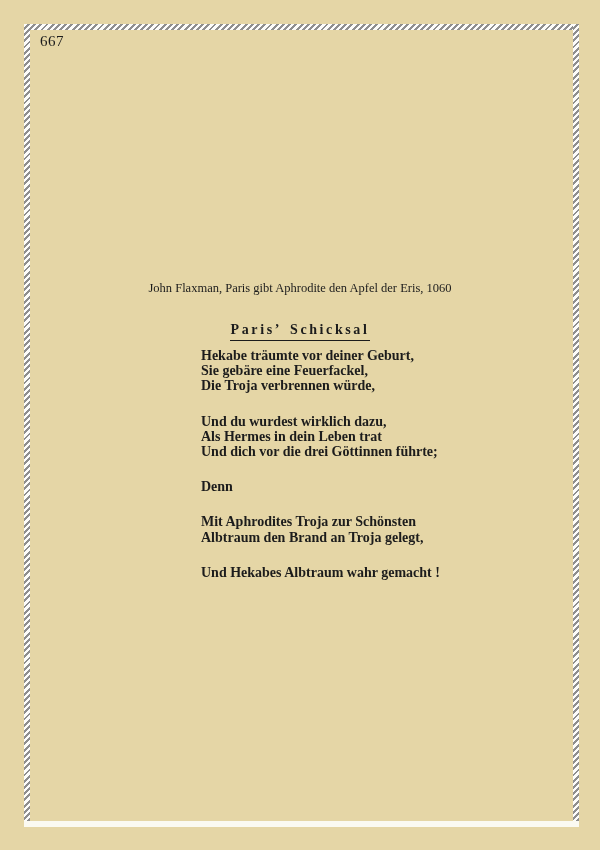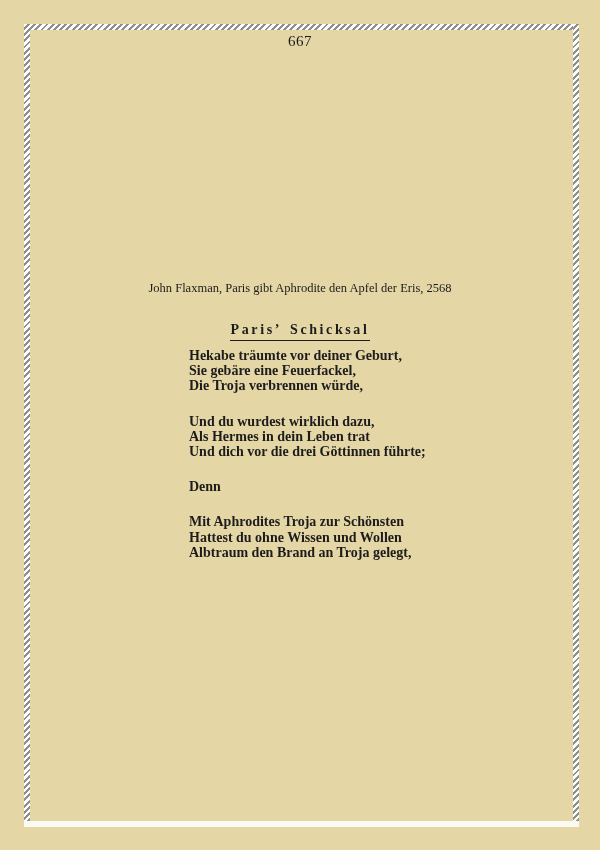--- a/index.html
+++ b/index.html
@@ -25,23 +25,24 @@
   .frame-right  { left: 573px; top: 24px; width: 6px;   height: 803px; }
   .frame-bottom {
     position: absolute;
     left: 24px; top: 821px; width: 555px; height: 6px;
     background: #fbfaf2;
   }
 
   .page-number {
     position: absolute;
     left: 0; right: 0; top: 33px;
-    text-align: center;
+    text-align: left;
     font-size: 15px;
     letter-spacing: 0.5px;
+    padding-left: 40px;
   }
 
   .figure-caption {
     position: absolute;
     left: 0; right: 0; top: 281px;
     text-align: center;
     font-size: 12.5px;
   }
 
   .poem-title-wrap {
@@ -58,39 +59,39 @@
     border-bottom: 1.6px solid #1c1c1c;
     padding: 0 1px 2px 1px;
   }
 
   .poem {
     position: absolute;
     left: 189px; top: 348px;
     font-size: 14px;
     font-weight: bold;
   }
-  .stanza { margin: 0 0 20px 0; }
+  .stanza { margin: 0 0 20px 12px; }
   .poem-line {
     line-height: 15.2px;
     white-space: pre;
   }
 </style>
 </head>
 <body>
 
 <div>
 
   <div class="frame-band frame-top"></div>
   <div class="frame-band frame-left"></div>
   <div class="frame-band frame-right"></div>
   <div class="frame-bottom"></div>
 
   <div class="page-number">667</div>
 
-  <div class="figure-caption">John Flaxman, Paris gibt Aphrodite den Apfel der Eris, 2568</div>
+  <div class="figure-caption">John Flaxman, Paris gibt Aphrodite den Apfel der Eris, 1060</div>
 
   <div class="poem-title-wrap">
     <span class="poem-title">Paris’ Schicksal</span>
   </div>
 
   <div class="poem">
     <div class="stanza">
       <div class="poem-line">Hekabe träumte vor deiner Geburt,</div>
       <div class="poem-line">Sie gebäre eine Feuerfackel,</div>
       <div class="poem-line">Die Troja verbrennen würde,</div>
@@ -98,20 +99,22 @@
     <div class="stanza">
       <div class="poem-line">Und du wurdest wirklich dazu,</div>
       <div class="poem-line">Als Hermes in dein Leben trat</div>
       <div class="poem-line">Und dich vor die drei Göttinnen führte;</div>
     </div>
     <div class="stanza">
       <div class="poem-line">Denn</div>
     </div>
     <div class="stanza">
       <div class="poem-line">Mit Aphrodites Troja zur Schönsten</div>
-      <div class="poem-line">Hattest du ohne Wissen und Wollen</div>
       <div class="poem-line">Albtraum den Brand an Troja gelegt,</div>
+    </div>
+    <div class="stanza">
+      <div class="poem-line">Und Hekabes Albtraum wahr gemacht !</div>
     </div>
     <div class="stanza">
     </div>
   </div>
 
 </div>
 
 </body></html>

